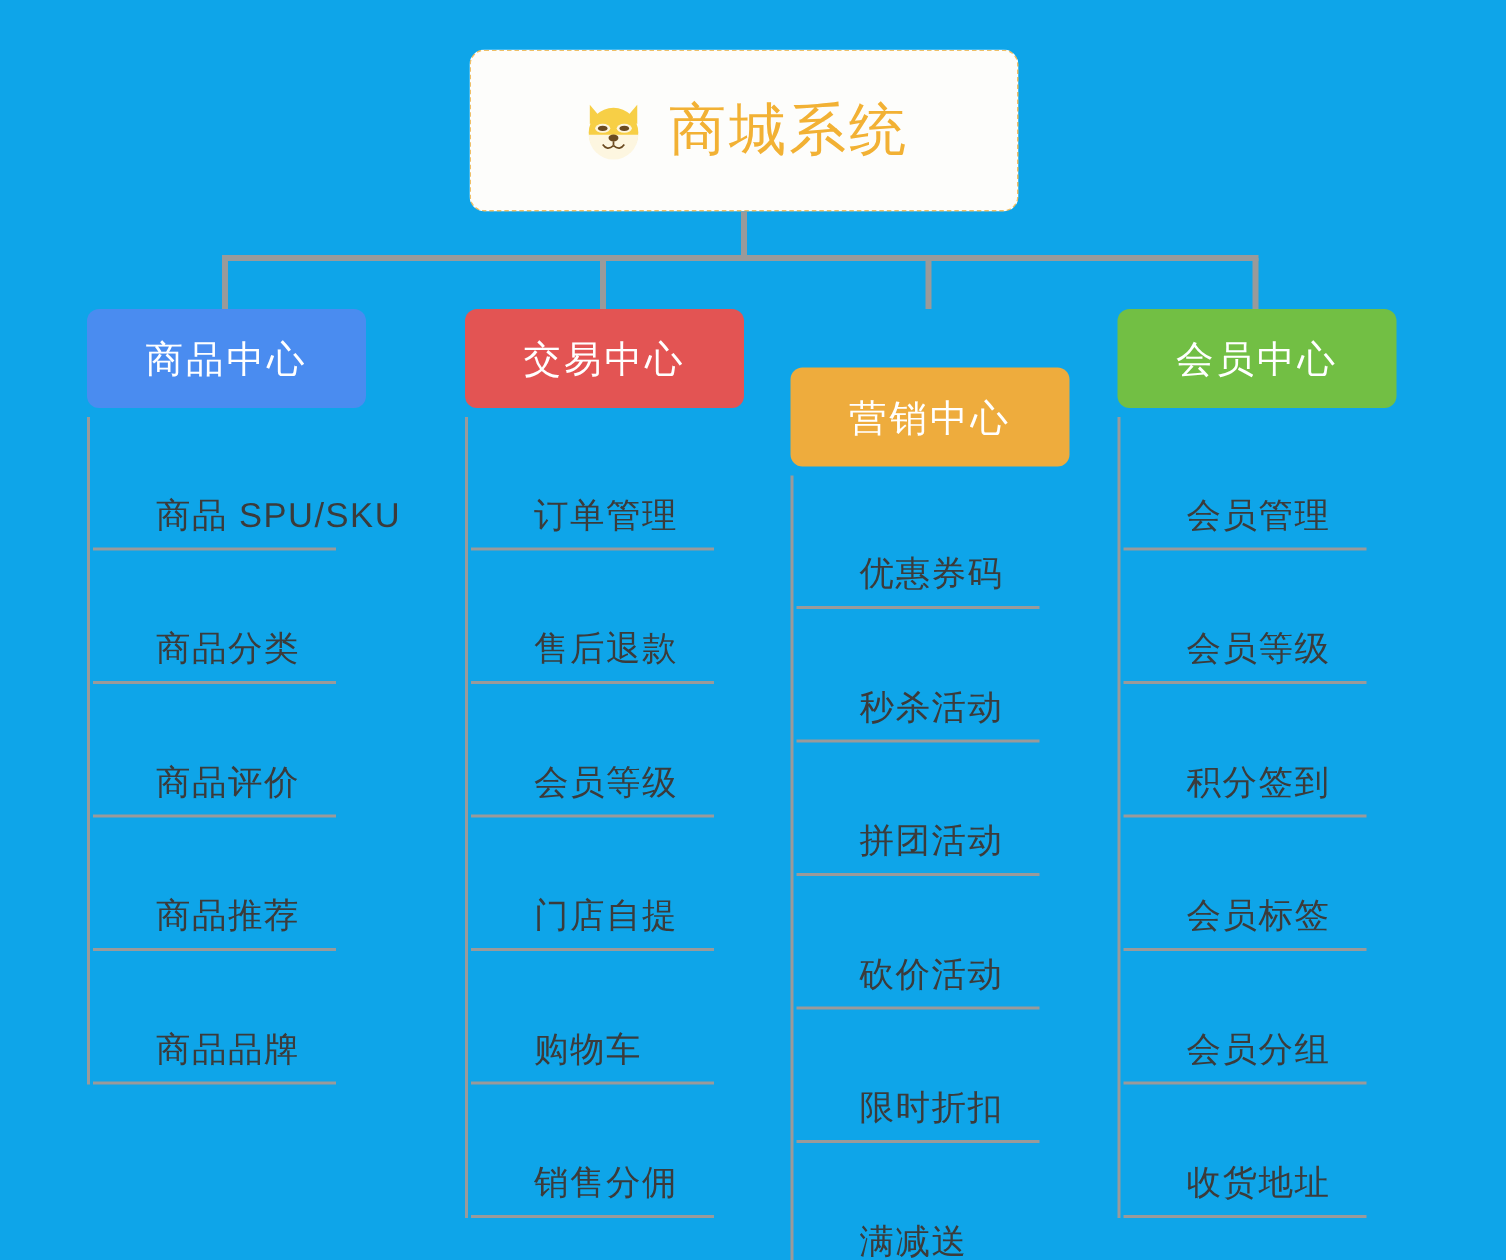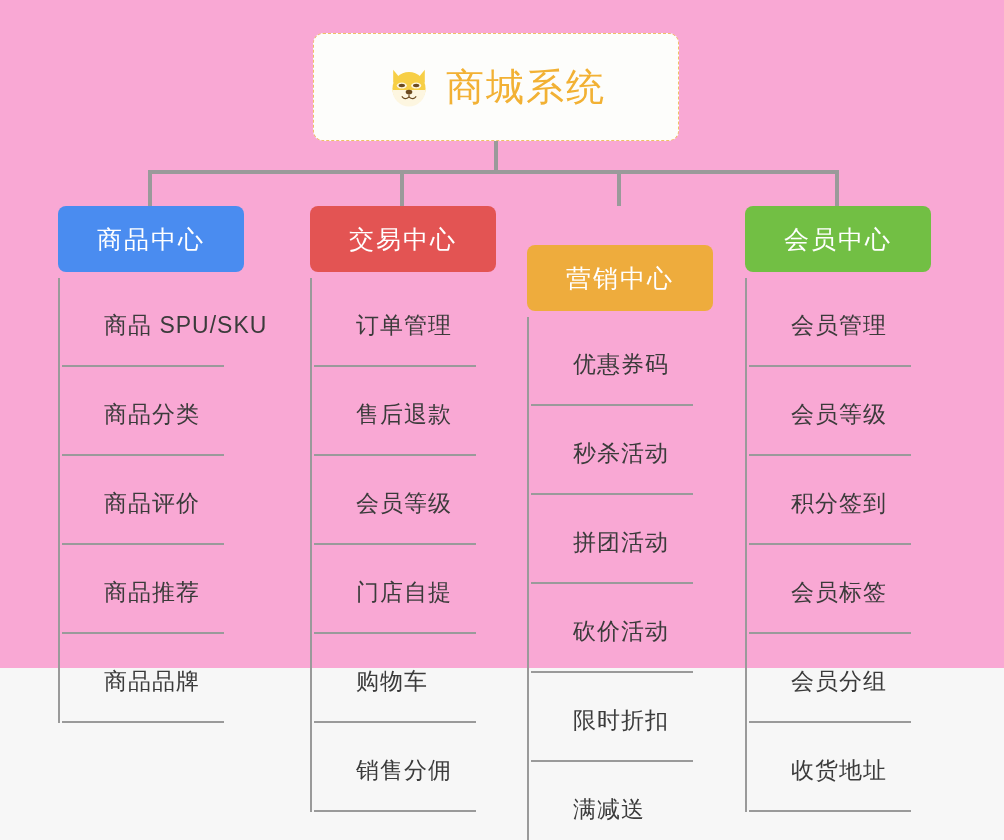--- a/index.html
+++ b/index.html
@@ -8,22 +8,22 @@
     width: 1004px;
     height: 840px;
     background: #f7f7f7;
     font-family: "Liberation Sans", "DejaVu Sans", sans-serif;
     overflow: hidden;
   }
 
   #mindmap {
     position: relative;
     width: 1004px;
-    height: 668px;
-    background: #f9a8d4;
+    height: 840px;
+    background: #0ea5e9;
   }
 
   
   .root-node {
     position: absolute;
     left: 313px;
     top: 33px;
     width: 366px;
     height: 108px;
     background: #fdfdfb;
@@ -95,21 +95,21 @@
     position: relative;
     height: 89px;
     width: 162px;
     display: flex;
     align-items: flex-end;
     border-bottom: 2px solid #9a9a9a;
   }
   .leaf-label {
     display: block;
     padding-left: 42px;
-    padding-bottom: 24px;
+    padding-bottom: 6px;
     font-size: 23px;
     color: #3b3b3b;
     letter-spacing: 1px;
     white-space: nowrap;
   }
 </style>
 </head>
 <body>
 
 <div id="mindmap">

